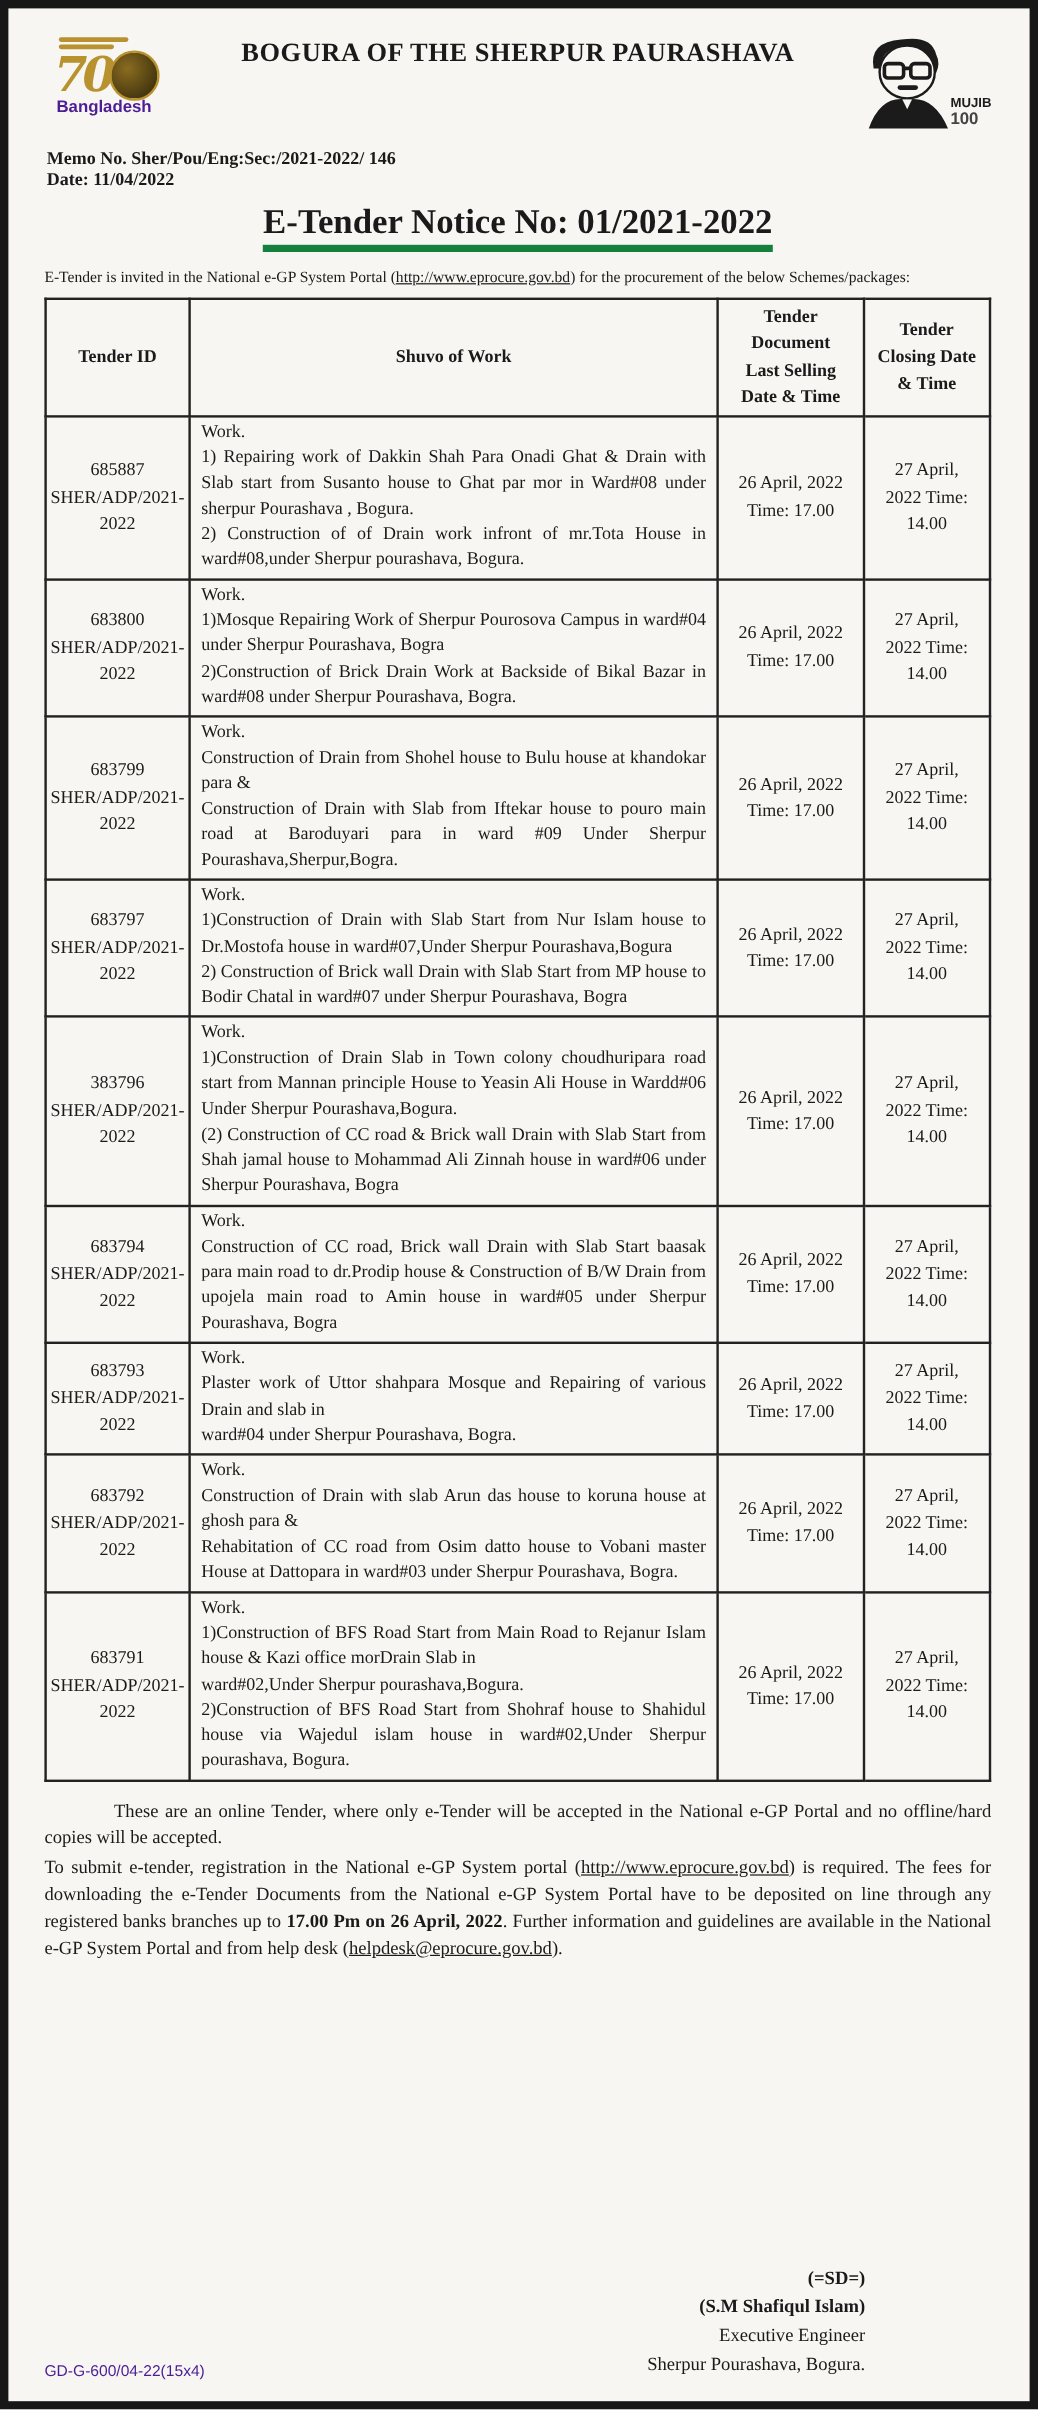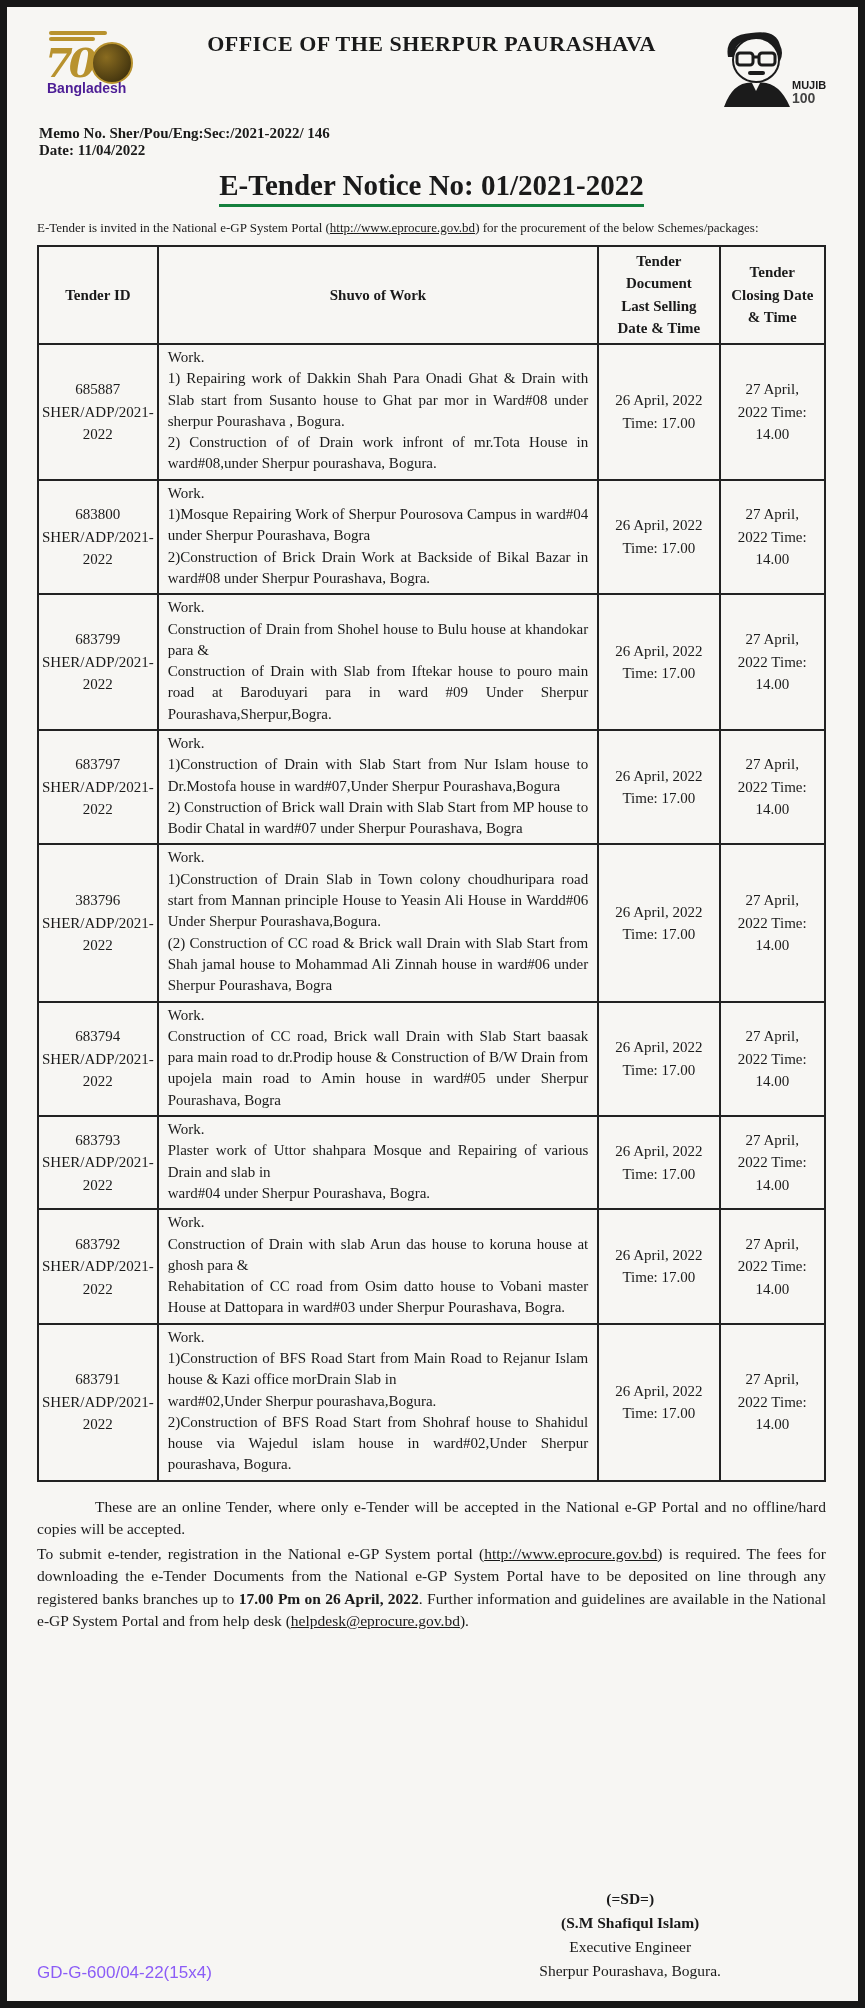--- a/index.html
+++ b/index.html
@@ -21,62 +21,62 @@
   .zero{width:38px;height:38px;border-radius:50%;background:radial-gradient(circle at 35% 35%,#8a6c20 0%,#4a3a10 70%,#2e2408 100%);border:2px solid #b8922e;margin-left:-2px;}
   .bd-label{color:#4c1d95;font-size:14px;font-weight:bold;margin:-4px 0 0 10px;font-family:"Liberation Sans",sans-serif;}
   .hdr-center{flex:1;text-align:center;padding-top:8px;}
   .title1{font-size:22px;font-weight:bold;letter-spacing:.5px;}
   .title2{font-size:22px;font-weight:bold;margin-top:6px;}
   .logo-mujib{width:135px;display:flex;justify-content:flex-end;padding-top:4px;}
 
   
   .memo-row{display:flex;justify-content:space-between;font-weight:bold;font-size:15px;margin-top:16px;padding:0 2px;flex-direction:column;}
   .notice-title{text-align:center;margin:10px 0 8px 0;}
-  .notice-title span{display:inline-block;font-size:29px;font-weight:bold;border-bottom:3px solid #15803d;padding-bottom:2px;}
+  .notice-title span{display:inline-block;font-size:29px;font-weight:bold;border-bottom:6px solid #15803d;padding-bottom:2px;}
   .intro{font-size:13px;line-height:1.38;margin:4px 0 6px 0;text-align:justify;}
   .doc-link{color:inherit;text-decoration:underline;cursor:pointer;}
 
   
   table.tenders{border-collapse:collapse;width:100%;margin-top:2px;}
   table.tenders th,table.tenders td{border:2px solid #222;vertical-align:middle;}
   table.tenders th{font-size:15px;font-weight:bold;text-align:center;white-space:pre-line;padding:3px 4px;line-height:1.5;}
   td.cell-id{width:14.5%;text-align:center;font-size:15px;white-space:pre-line;line-height:1.5;padding:2px 3px;}
   td.cell-work{width:56.5%;font-size:15px;text-align:justify;white-space:pre-line;line-height:1.42;padding:2px 9px 4px 9px;vertical-align:top;}
   td.cell-sell{width:15.5%;text-align:center;font-size:15px;white-space:pre-line;line-height:1.5;padding:2px 4px;}
   td.cell-close{width:13.5%;text-align:center;font-size:15px;white-space:pre-line;line-height:1.5;padding:2px 4px;}
 
   
   .note1{font-size:15.5px;line-height:1.45;text-align:justify;margin:14px 0 0 0;text-indent:58px;}
   .note2{font-size:15.5px;line-height:1.45;text-align:justify;margin:2px 0 0 0;}
   .note2 .b{font-weight:bold;}
 
   .sig-area{display:flex;justify-content:space-between;align-items:flex-end;margin-top:auto;padding-bottom:4px;}
-  .print-code{font-family:"Liberation Sans","DejaVu Sans",sans-serif;font-size:17px;color:#8b5cf6;}
-  .sig-block{text-align:center;margin-right:105px;font-size:15.5px;line-height:1.55;}
+  .print-code{font-family:"Liberation Sans","DejaVu Sans",sans-serif;font-size:13px;color:#4c1d95;}
+  .sig-block{text-align:right;margin-right:105px;font-size:15.5px;line-height:1.55;}
   .sig-sd,.sig-name{font-weight:bold;}
 </style>
 </head>
 <body>
 
 <div class="page">
   <div class="content">
 
     <div class="hdr">
       <div class="logo50">
         <div class="bscript"></div>
         <div class="bscript s2"></div>
         <div class="logo50-row">
           <span class="five" style="font-size:40px;letter-spacing:-4px;">70</span>
           <span class="zero"></span>
         </div>
         <div class="bd-label">Bangladesh</div>
       </div>
 
       <div class="hdr-center">
-        <div class="title1">OFFICE OF THE SHERPUR  PAURASHAVA</div>
+        <div class="title1">BOGURA OF THE SHERPUR  PAURASHAVA</div>
       </div>
 
       <div class="logo-mujib">
         <svg width="120" height="82" viewBox="0 0 120 82">
           <path d="M22 30 Q18 8 45 6 Q70 2 74 18 Q78 26 74 34 L70 30 Q68 12 48 13 Q28 12 28 30 Z" fill="#1b1b1b"></path>
           <ellipse cx="50" cy="33" rx="23" ry="22" fill="#f7f6f3" stroke="#1b1b1b" stroke-width="2"></ellipse>
           <rect x="31" y="26" width="16" height="12" rx="3" fill="none" stroke="#1b1b1b" stroke-width="3"></rect>
           <rect x="53" y="26" width="16" height="12" rx="3" fill="none" stroke="#1b1b1b" stroke-width="3"></rect>
           <line x1="47" y1="30" x2="53" y2="30" stroke="#1b1b1b" stroke-width="3"></line>
           <rect x="42" y="44" width="17" height="4" rx="2" fill="#1b1b1b"></rect>

